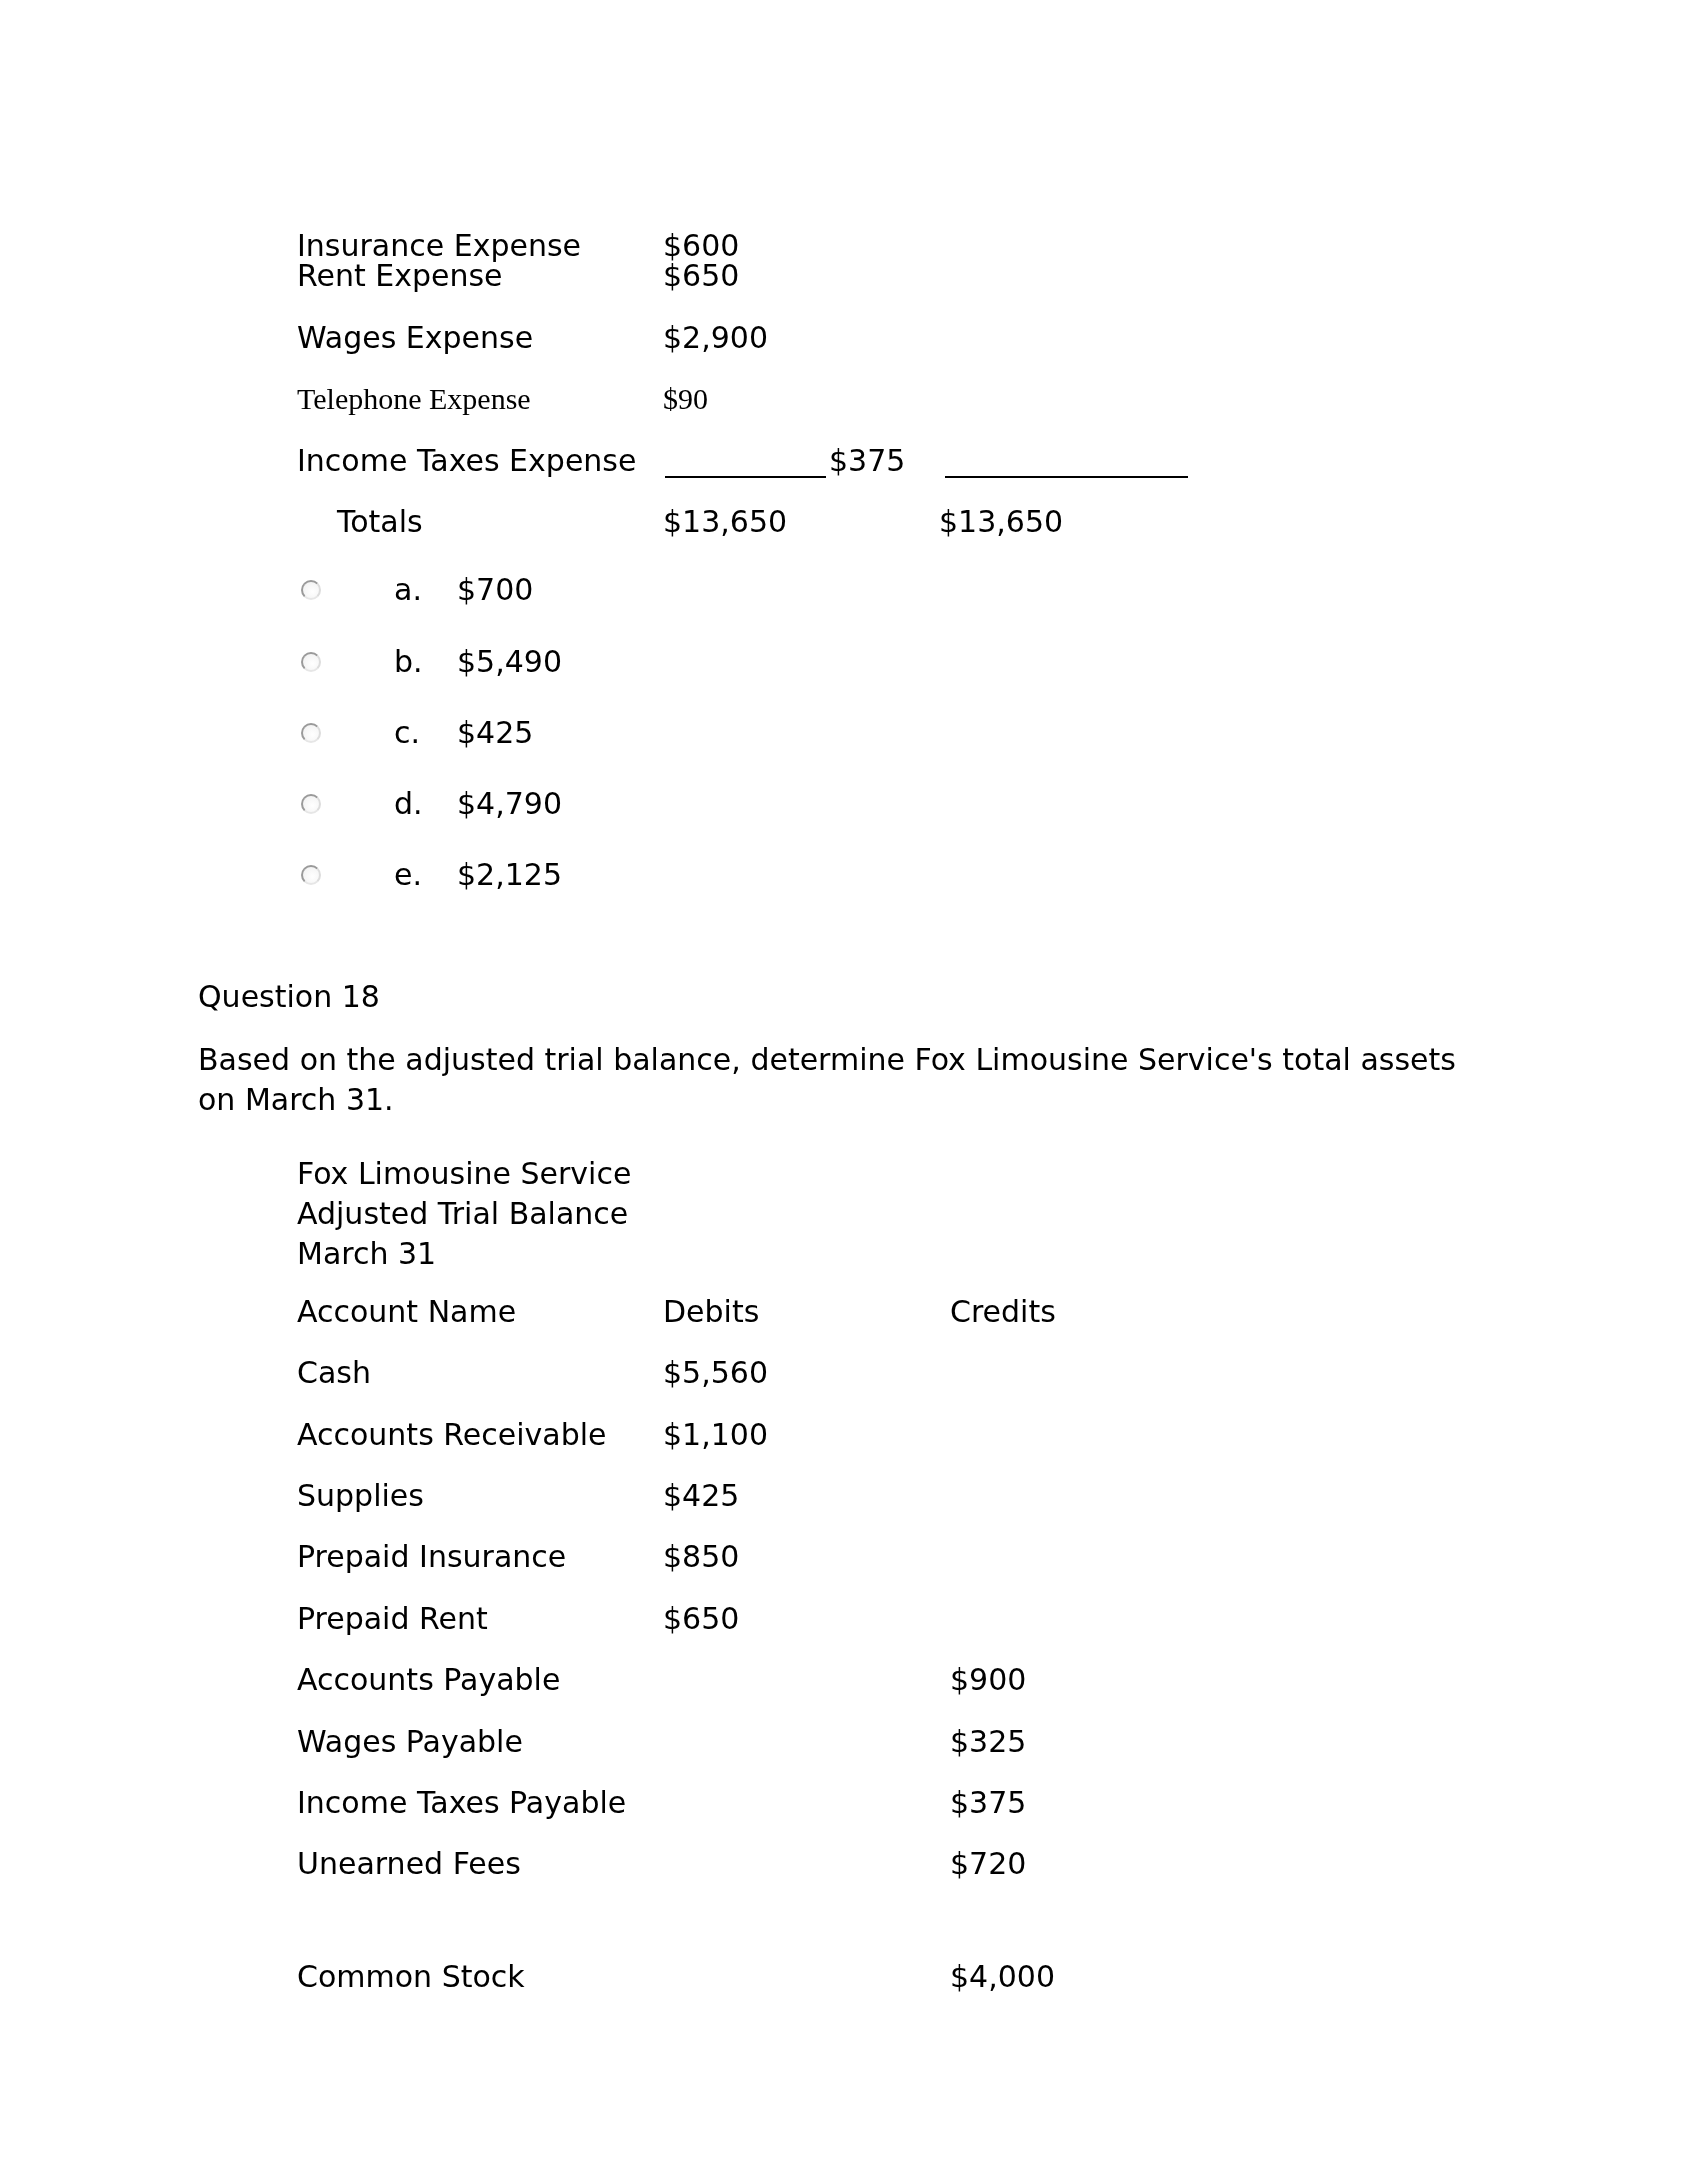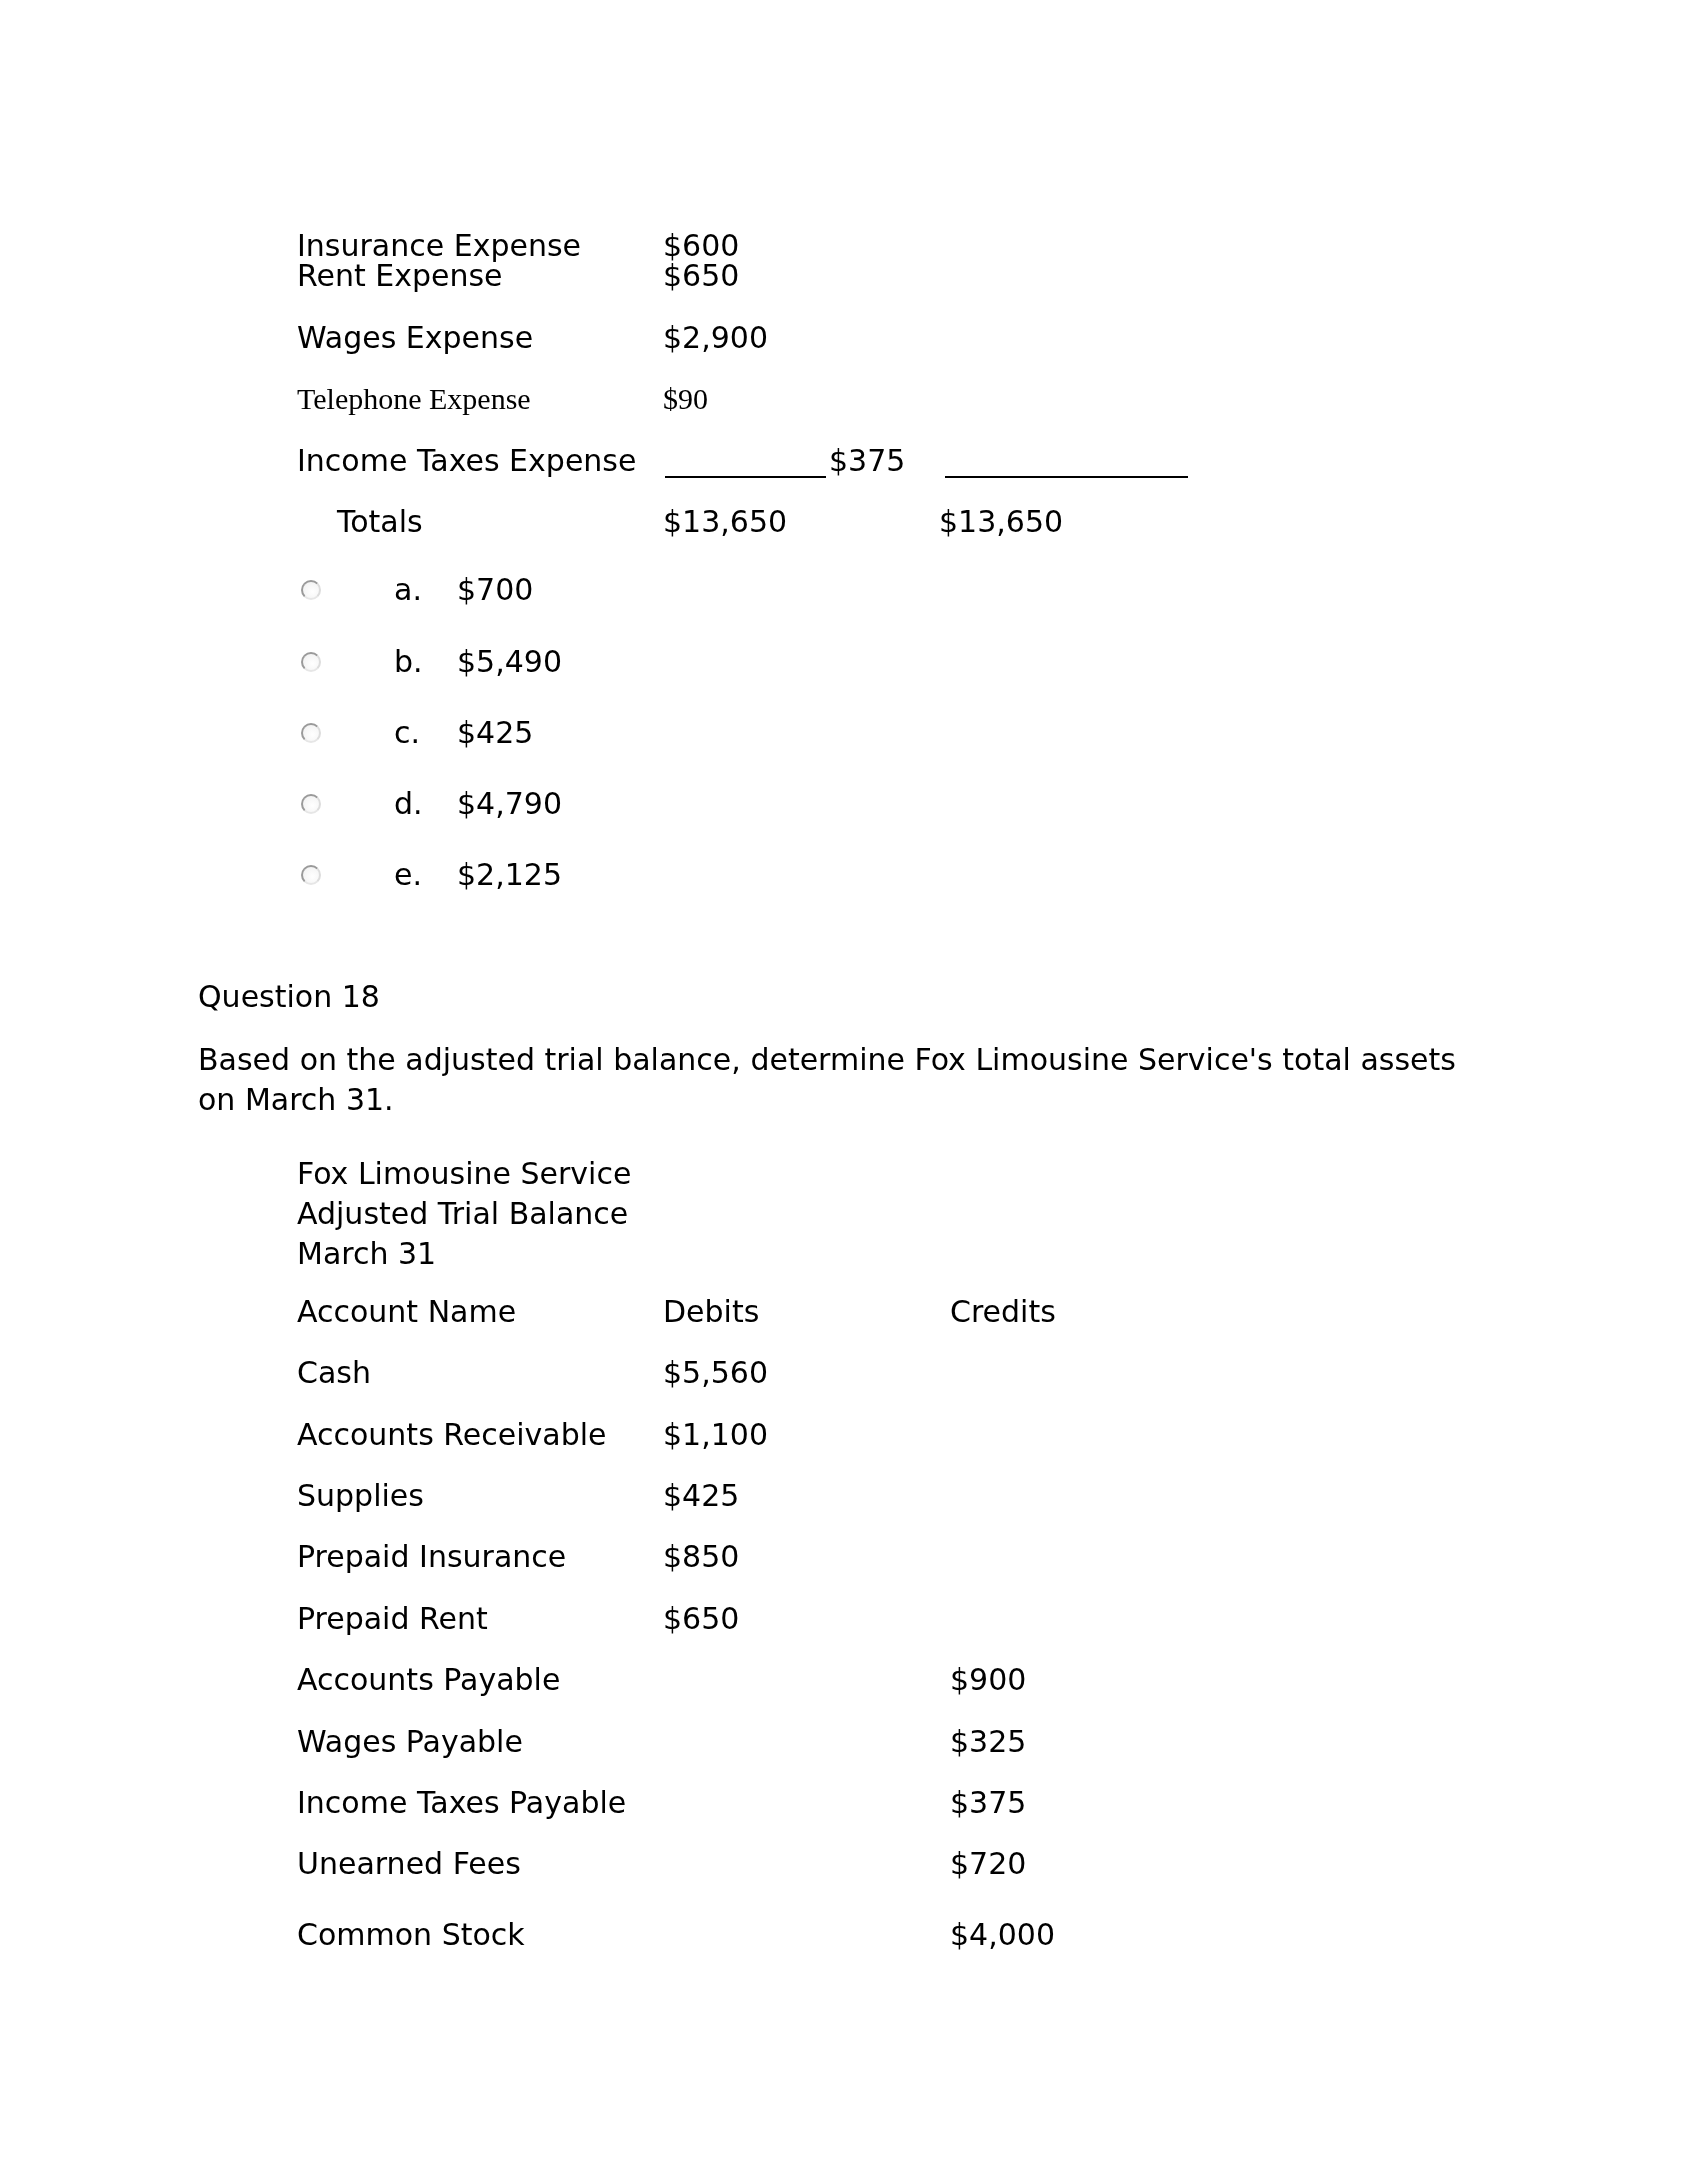--- a/index.html
+++ b/index.html
@@ -142,19 +142,19 @@
   <div class="row" style="top:1786px;">
     <span class="name">Income Taxes Payable</span>
     <span class="debit"></span>
     <span class="credit">$375</span>
   </div>
   <div class="row" style="top:1847px;">
     <span class="name">Unearned Fees</span>
     <span class="debit"></span>
     <span class="credit">$720</span>
   </div>
-  <div class="row" style="top:1918px;">
+  <div class="row" style="top:1960px;">
     <span class="name">Common Stock</span>
     <span class="debit"></span>
     <span class="credit">$4,000</span>
   </div>
 </div>
 
 
 </body></html>

